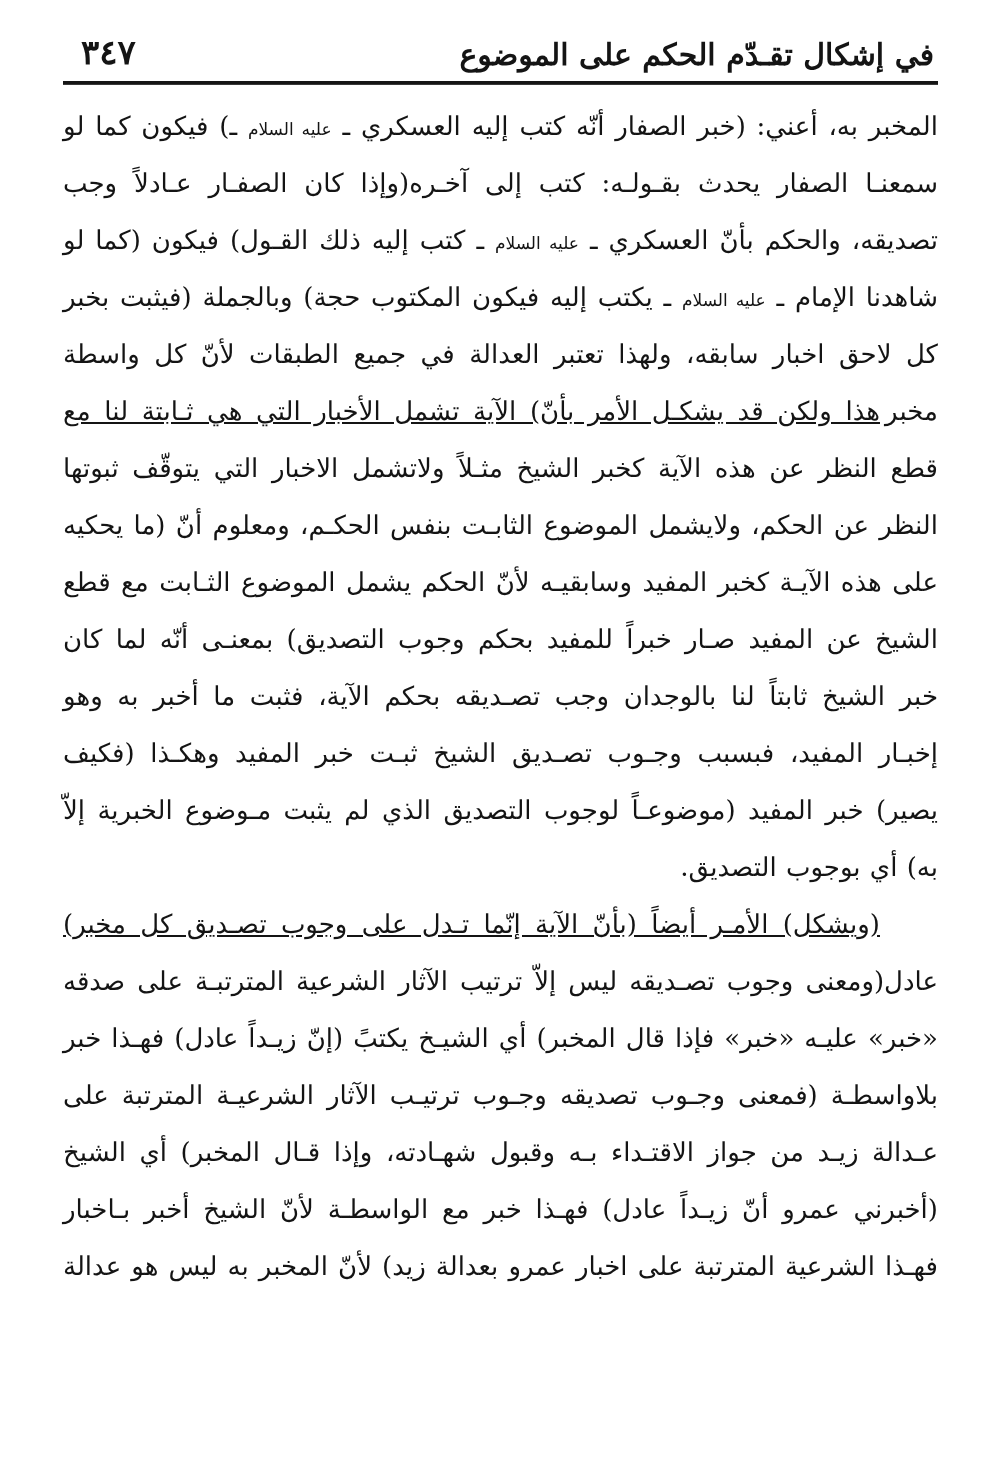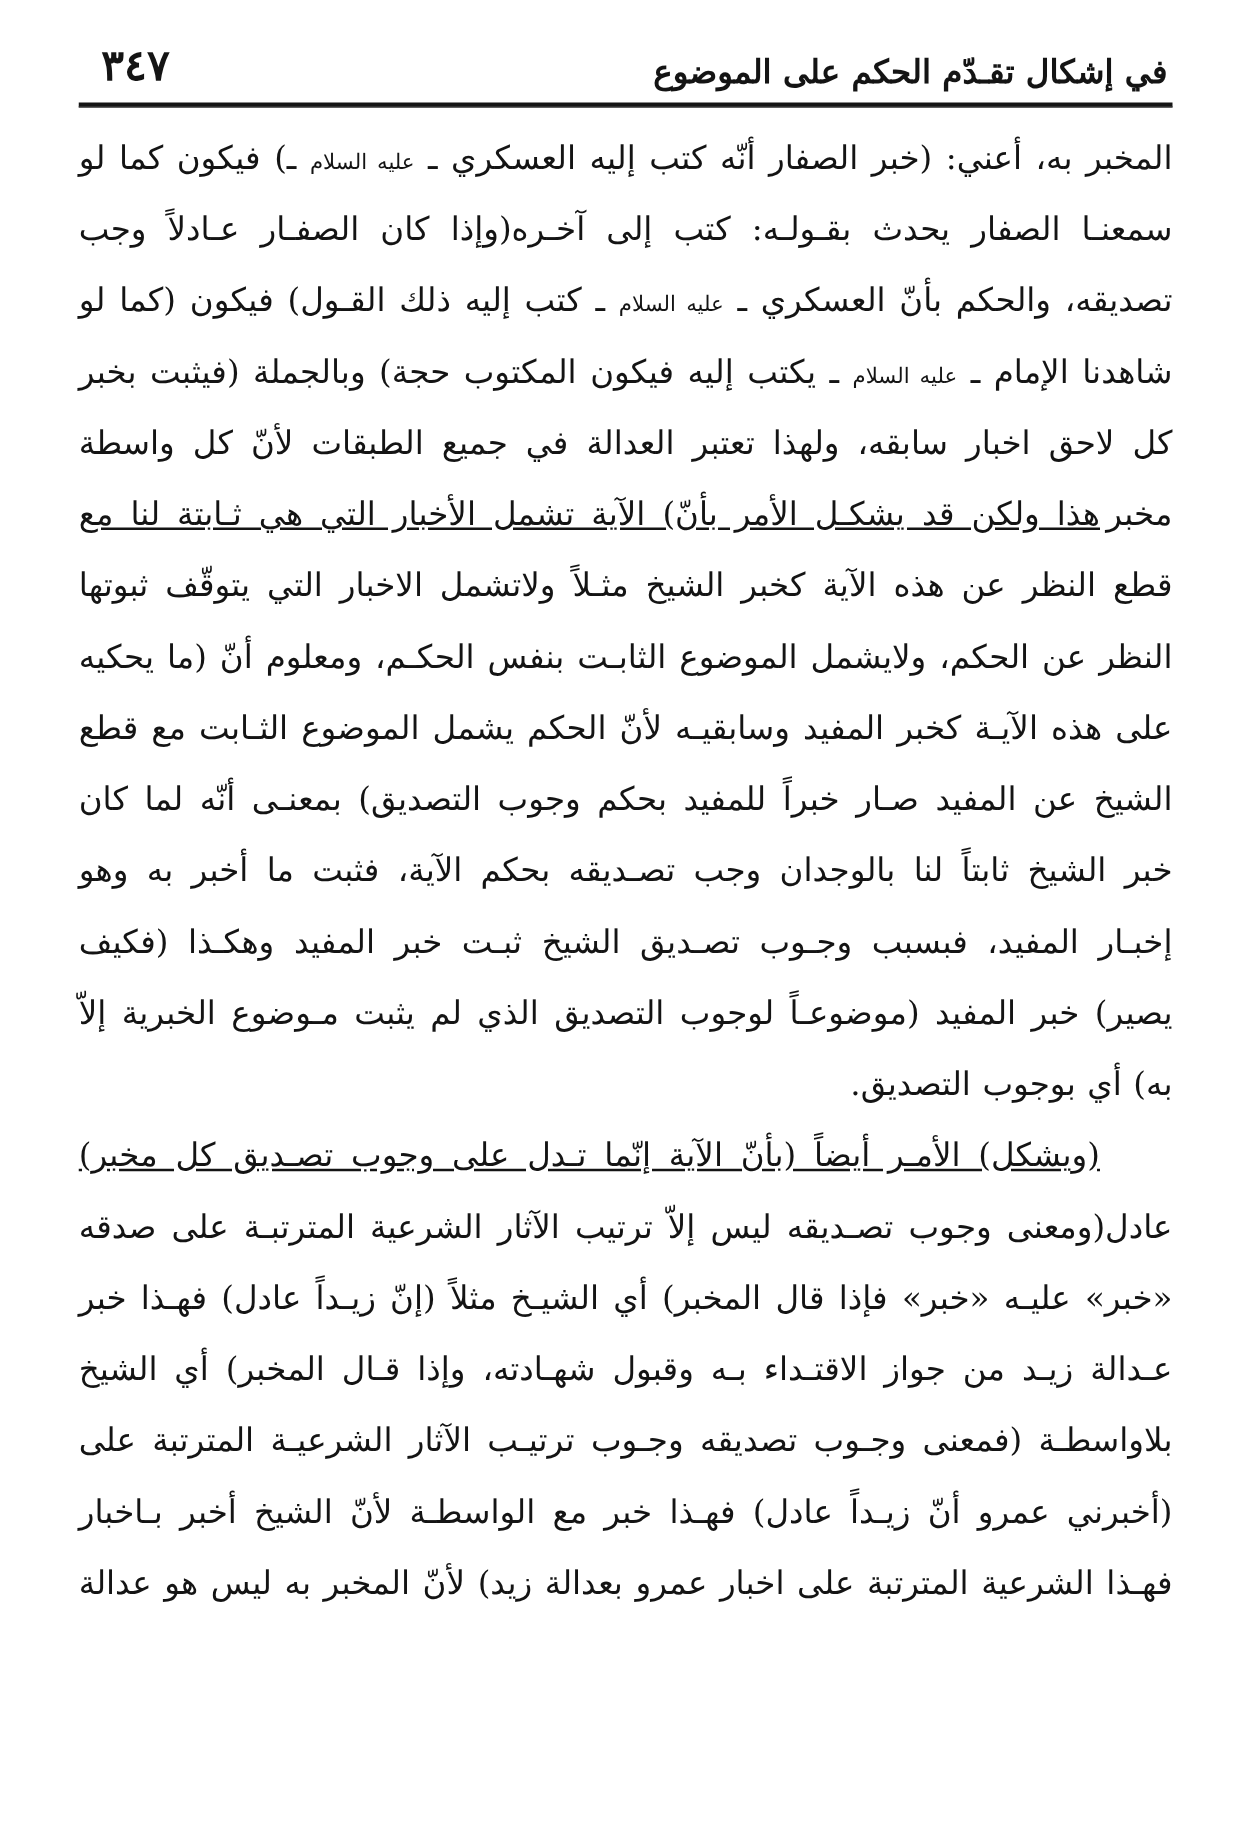--- a/index.html
+++ b/index.html
@@ -19,21 +19,21 @@
     color: #141414;
     overflow: hidden;
   }
   .page-header {
     display: flex;
     justify-content: space-between;
     align-items: flex-end;
     padding: 6px 4px 0 18px;
   }
   .chapter-title {
-    font-size: 26px;
+    font-size: 30px;
     font-weight: bold;
     letter-spacing: 0;
   }
   .page-number {
     font-size: 34px;
     font-weight: bold;
     direction: ltr;
   }
   .header-rule {
     margin-top: 9px;
@@ -92,20 +92,20 @@
         <div class="line">على هذه الآيـة كخبر المفيد وسابقيـه لأنّ الحكم يشمل الموضوع الثـابت مع قطع</div>
         <div class="line">الشيخ عن المفيد صـار خبراً للمفيد بحكم وجوب التصديق) بمعنـى أنّه لما كان</div>
         <div class="line">خبر الشيخ ثابتاً لنا بالوجدان وجب تصـديقه بحكم الآية، فثبت ما أخبر به وهو</div>
         <div class="line">إخبـار المفيد، فبسبب وجـوب تصـديق الشيخ ثبـت خبر المفيد وهكـذا (فكيف</div>
         <div class="line">يصير) خبر المفيد (موضوعـاً لوجوب التصديق الذي لم يثبت مـوضوع الخبرية إلاّ</div>
         <div class="line short-last">به) أي بوجوب التصديق.</div>
       </div>
       <div class="paragraph">
         <div class="line indent-first">(ويشكل) الأمـر أيضاً (بأنّ الآية إنّما تـدل على وجوب تصـديق كل مخبر)</div>
         <div class="line">عادل(ومعنى وجوب تصـديقه ليس إلاّ ترتيب الآثار الشرعية المترتبـة على صدقه</div>
-        <div class="line">«خبر» عليـه «خبر» فإذا قال المخبر) أي الشيـخ مثلاً (إنّ زيـداً عادل) فهـذا خبر</div>
+        <div class="line">«خبر» عليـه «خبر» فإذا قال المخبر) أي الشيـخ يكتبً (إنّ زيـداً عادل) فهـذا خبر</div>
+        <div class="line">بلاواسطـة (فمعنى وجـوب تصديقه وجـوب ترتيـب الآثار الشرعيـة المترتبة على</div>
         <div class="line">عـدالة زيـد من جواز الاقتـداء بـه وقبول شهـادته، وإذا قـال المخبر) أي الشيخ</div>
-        <div class="line">بلاواسطـة (فمعنى وجـوب تصديقه وجـوب ترتيـب الآثار الشرعيـة المترتبة على</div>
         <div class="line">(أخبرني عمرو أنّ زيـداً عادل) فهـذا خبر مع الواسطـة لأنّ الشيخ أخبر بـاخبار</div>
         <div class="line">فهـذا الشرعية المترتبة على اخبار عمرو بعدالة زيد) لأنّ المخبر به ليس هو عدالة</div>
       </div>
     </main>
 </div>
 
 </body></html>

